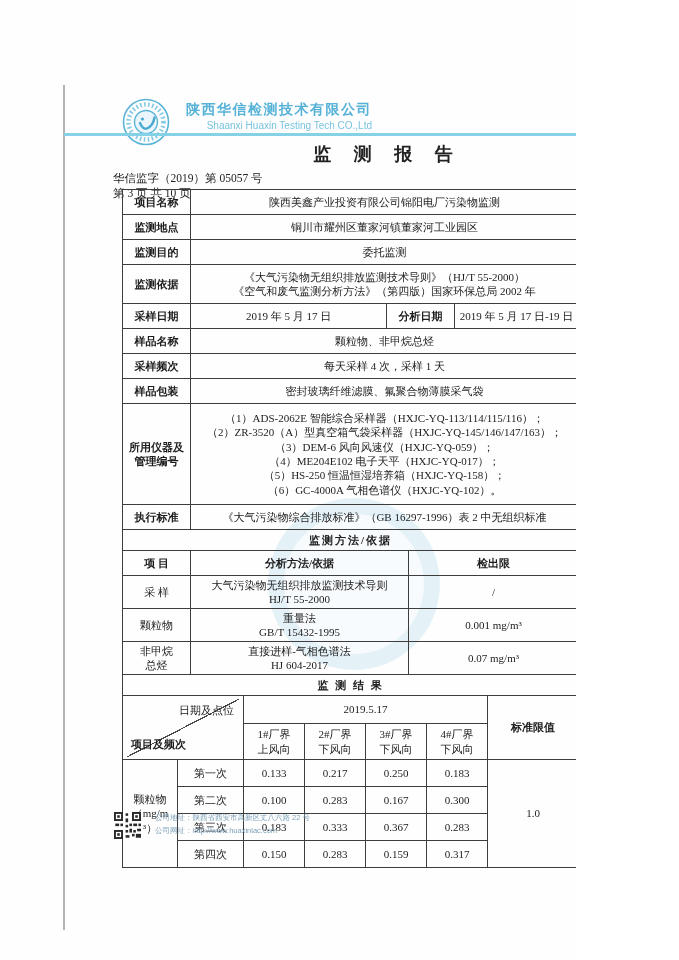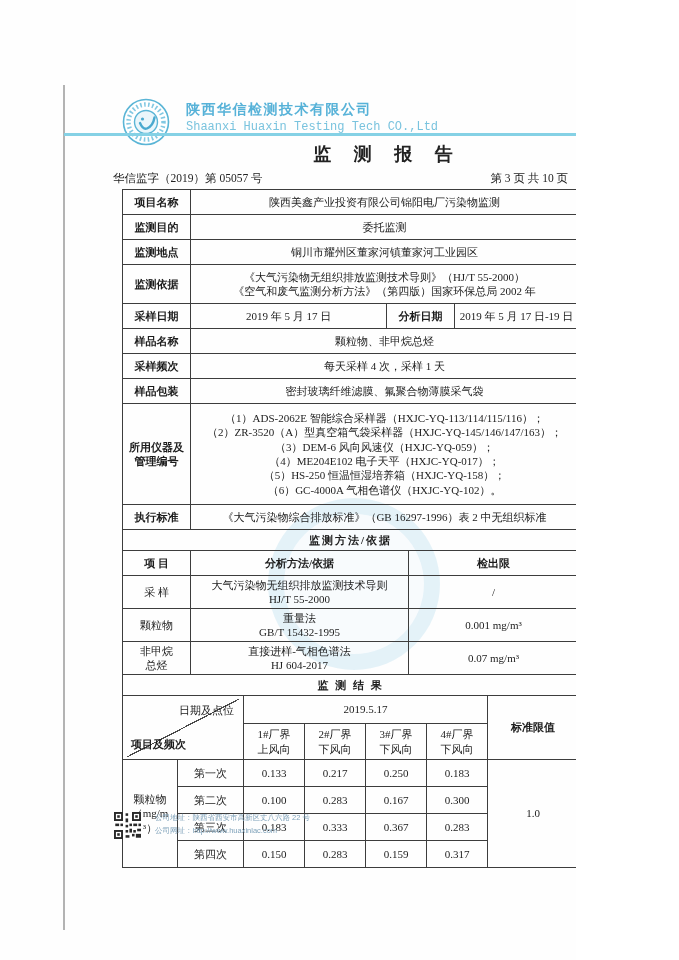--- a/index.html
+++ b/index.html
@@ -9,26 +9,26 @@
     font-family:"Liberation Serif","DejaVu Serif",serif;
     color:#1c1c1c;
   }
   .scan-edge{position:absolute;left:63px;top:85px;width:2px;height:845px;background:#9a9a9a;opacity:.75;}
   .watermark{position:absolute;left:268px;top:498px;width:140px;height:140px;border-radius:50%;
     border:16px solid rgba(125,195,225,.16);background:rgba(150,210,235,.06);}
   
   .logo{position:absolute;left:121px;top:97px;width:50px;height:50px;}
   .company{position:absolute;left:186px;top:101px;}
   .company-cn{font-size:14px;font-weight:bold;color:#57b2d8;letter-spacing:1.5px;font-family:"Liberation Sans",sans-serif;}
-  .company-en{font-size:12px;color:#79c3de;margin-top:1px;font-family:Liberation Mono, monospace;text-align:right;}
+  .company-en{font-size:10px;color:#79c3de;margin-top:1px;font-family:Liberation Sans, sans-serif;text-align:right;}
   .brand-line{position:absolute;left:64px;top:133px;width:556px;height:3px;background:#85d1e5;}
   .doc-title{position:absolute;left:0;top:142px;width:679px;text-align:center;
     font-size:18px;font-weight:bold;letter-spacing:9px;color:#222;margin-left:48px;}
   .meta-row{position:absolute;left:113px;top:171px;width:455px;display:flex;
-    justify-content:space-between;font-size:11.5px;color:#222;}
+    justify-content:space-between;font-size:11.5px;color:#222;flex-direction:column;}
   
   .content{position:absolute;left:112px;top:190px;width:458px;padding-left:10px;}
   table.tbl{border-collapse:collapse;table-layout:fixed;width:456px;margin-top:-1px;}
   table.tbl td{border:1px solid #3d3d3d;font-size:11px;text-align:center;
     padding:1px 4px;line-height:1.3;vertical-align:middle;word-break:break-all;}
   td.lbl{font-weight:bold;}
   td.left{text-align:left;word-break:normal;}
   td.band{font-weight:bold;letter-spacing:2px;font-size:11.5px;height:18px;}
   tr.h22>td{height:22px;} tr.h36>td{height:36px;} tr.h98>td{height:98px;}
   tr.h30>td{height:30px;} tr.h25>td{height:25px;} tr.h33>td{height:33px;} tr.h24>td{height:24px;}
@@ -76,26 +76,26 @@
           <col style="width:196px">
           <col style="width:68px">
           <col style="width:124px">
         </colgroup>
       <tbody>
           <tr class="h22">
         <td class="lbl">项目名称</td>
         <td colspan="3">陕西美鑫产业投资有限公司锦阳电厂污染物监测</td>
       </tr>
       <tr class="h22">
+        <td class="lbl">监测地点</td>
+        <td colspan="3">铜川市耀州区董家河镇董家河工业园区</td>
+      </tr>
+      <tr class="h22">
         <td class="lbl">监测目的</td>
         <td colspan="3">委托监测</td>
-      </tr>
-      <tr class="h22">
-        <td class="lbl">监测地点</td>
-        <td colspan="3">铜川市耀州区董家河镇董家河工业园区</td>
       </tr>
       <tr class="h36">
         <td class="lbl">监测依据</td>
         <td colspan="3" class="left two-line">
           <span>《大气污染物无组织排放监测技术导则》（HJ/T 55-2000）</span>
           <span>《空气和废气监测分析方法》（第四版）国家环保总局 2002 年</span>
         </td>
       </tr>
       <tr class="h22">
         <td class="lbl">采样日期</td>

